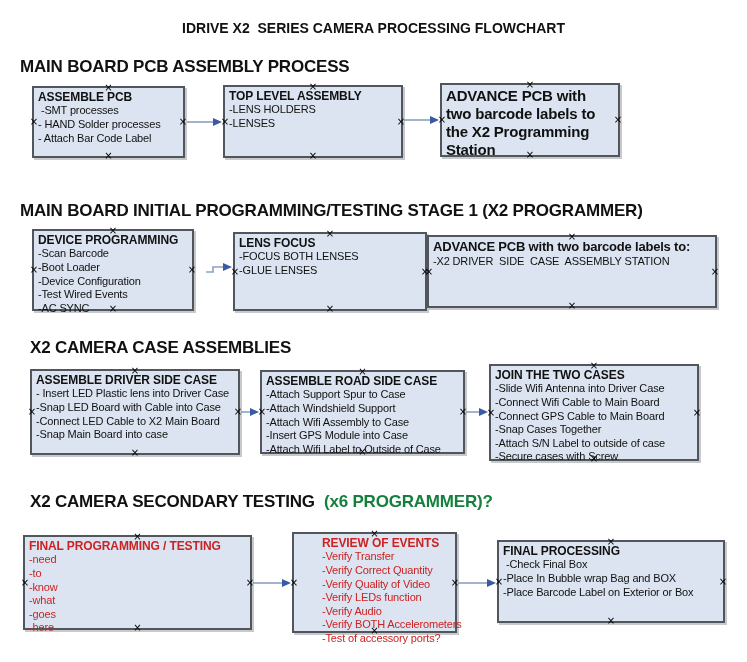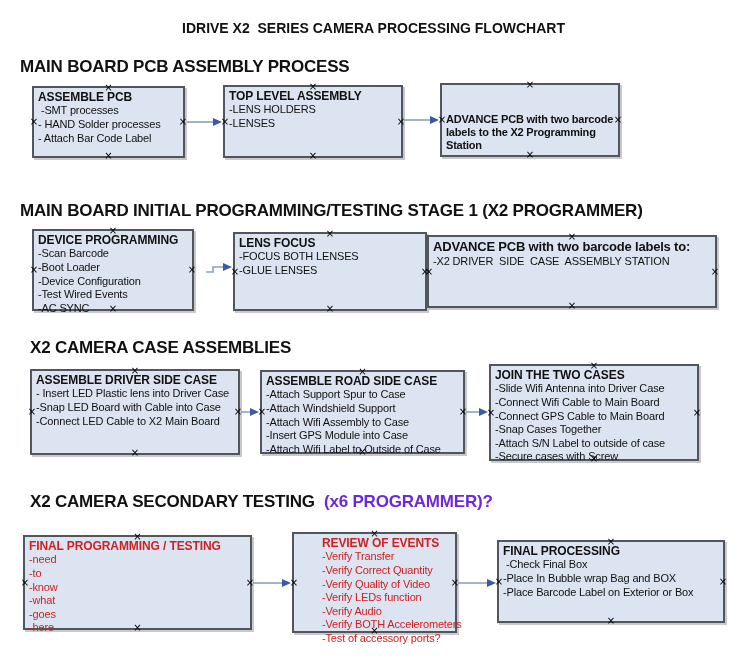--- a/index.html
+++ b/index.html
@@ -18,27 +18,27 @@
   .node {
     position:absolute; box-sizing:border-box;
     background:#dbe4f0; border:2px solid #50565c;
     box-shadow:2px 2px 0 rgba(130,135,140,0.45);
     padding:2px 4px; overflow:visible;
   }
   .node-title {
     font-weight:bold; font-size:12px; line-height:1.2; white-space:nowrap;
     letter-spacing:-0.1px;
   }
-  .node-title.wrap { white-space:normal; font-size:11px; letter-spacing:-0.2px;margin-top:26px; }
+  .node-title.wrap { white-space:normal; font-size:15px; letter-spacing:-0.2px; }
   .node-title.fit  { font-size:13px; letter-spacing:-0.2px; }
   .item {
     font-size:11px; line-height:13.6px; white-space:pre; letter-spacing:-0.15px;
   }
   .node.red { color:#cc2222; }
-  .red-text { color:#6d28d9; }
+  .red-text { color:#15803d; }
   .connectors { position:absolute; left:0; top:0; pointer-events:none; }
   .anchor {
     position:absolute; transform:translate(-50%,-50%);
     font-size:10px; line-height:10px; color:#000; pointer-events:none;
     font-family:"DejaVu Sans", sans-serif;
   }
 </style>
 </head>
 <body>
 
@@ -134,20 +134,21 @@
       <span class="anchor" style="left: 100%; top: 50%;">×</span>
     </div>
 
   <div class="sec-header" style="left:30px; top:338px;">X2 CAMERA CASE ASSEMBLIES</div>
 
   <div class="node" style="left:30px; top:369px; width:210px; height:86px;">
     <div class="node-title">ASSEMBLE DRIVER SIDE CASE</div>
     <div class="item">- Insert LED Plastic lens into Driver Case</div>
     <div class="item">-Snap LED Board with Cable into Case</div>
     <div class="item">-Connect LED Cable to X2 Main Board</div>
+    <div class="item">-Snap Main Board into case</div>
   <span class="anchor" style="left: 50%; top: 0%;">×</span>
       <span class="anchor" style="left: 50%; top: 100%;">×</span>
       <span class="anchor" style="left: 0%; top: 50%;">×</span>
       <span class="anchor" style="left: 100%; top: 50%;">×</span>
     </div>
 
   <div class="node" style="left:260px; top:370px; width:205px; height:84px;">
     <div class="node-title">ASSEMBLE ROAD SIDE CASE</div>
     <div class="item">-Attach Support Spur to Case</div>
     <div class="item">-Attach Windshield Support</div>

